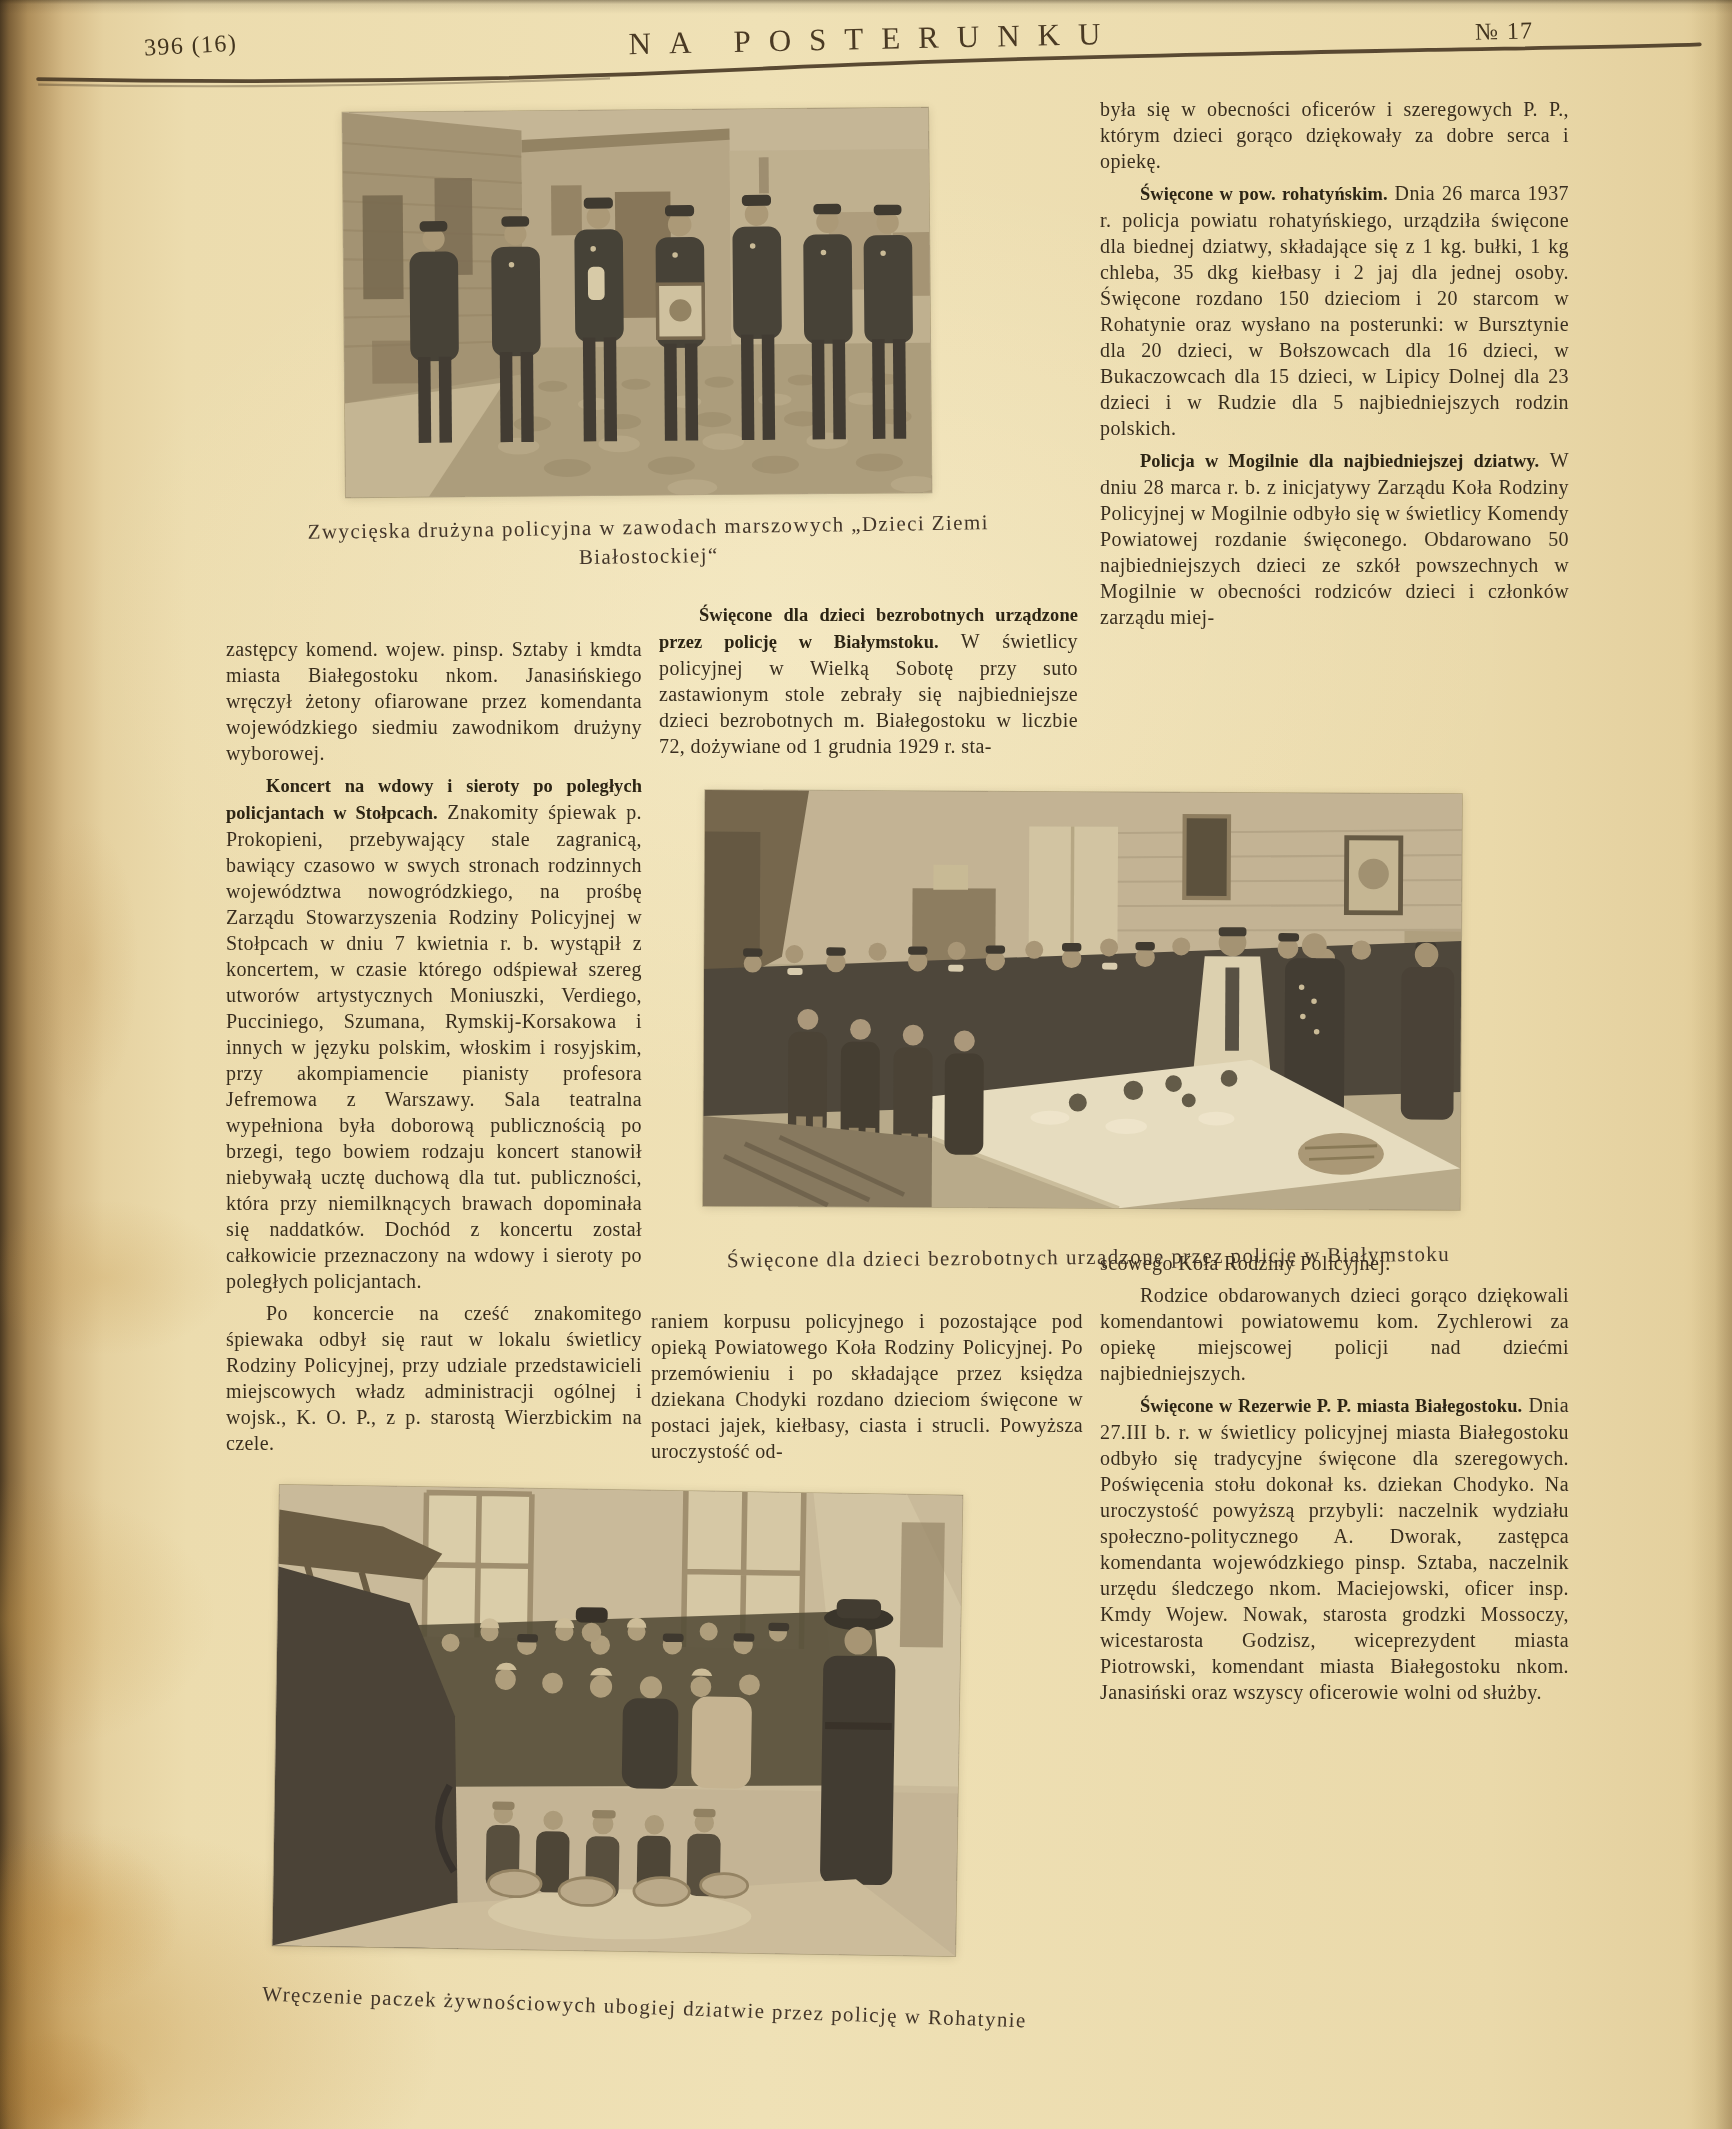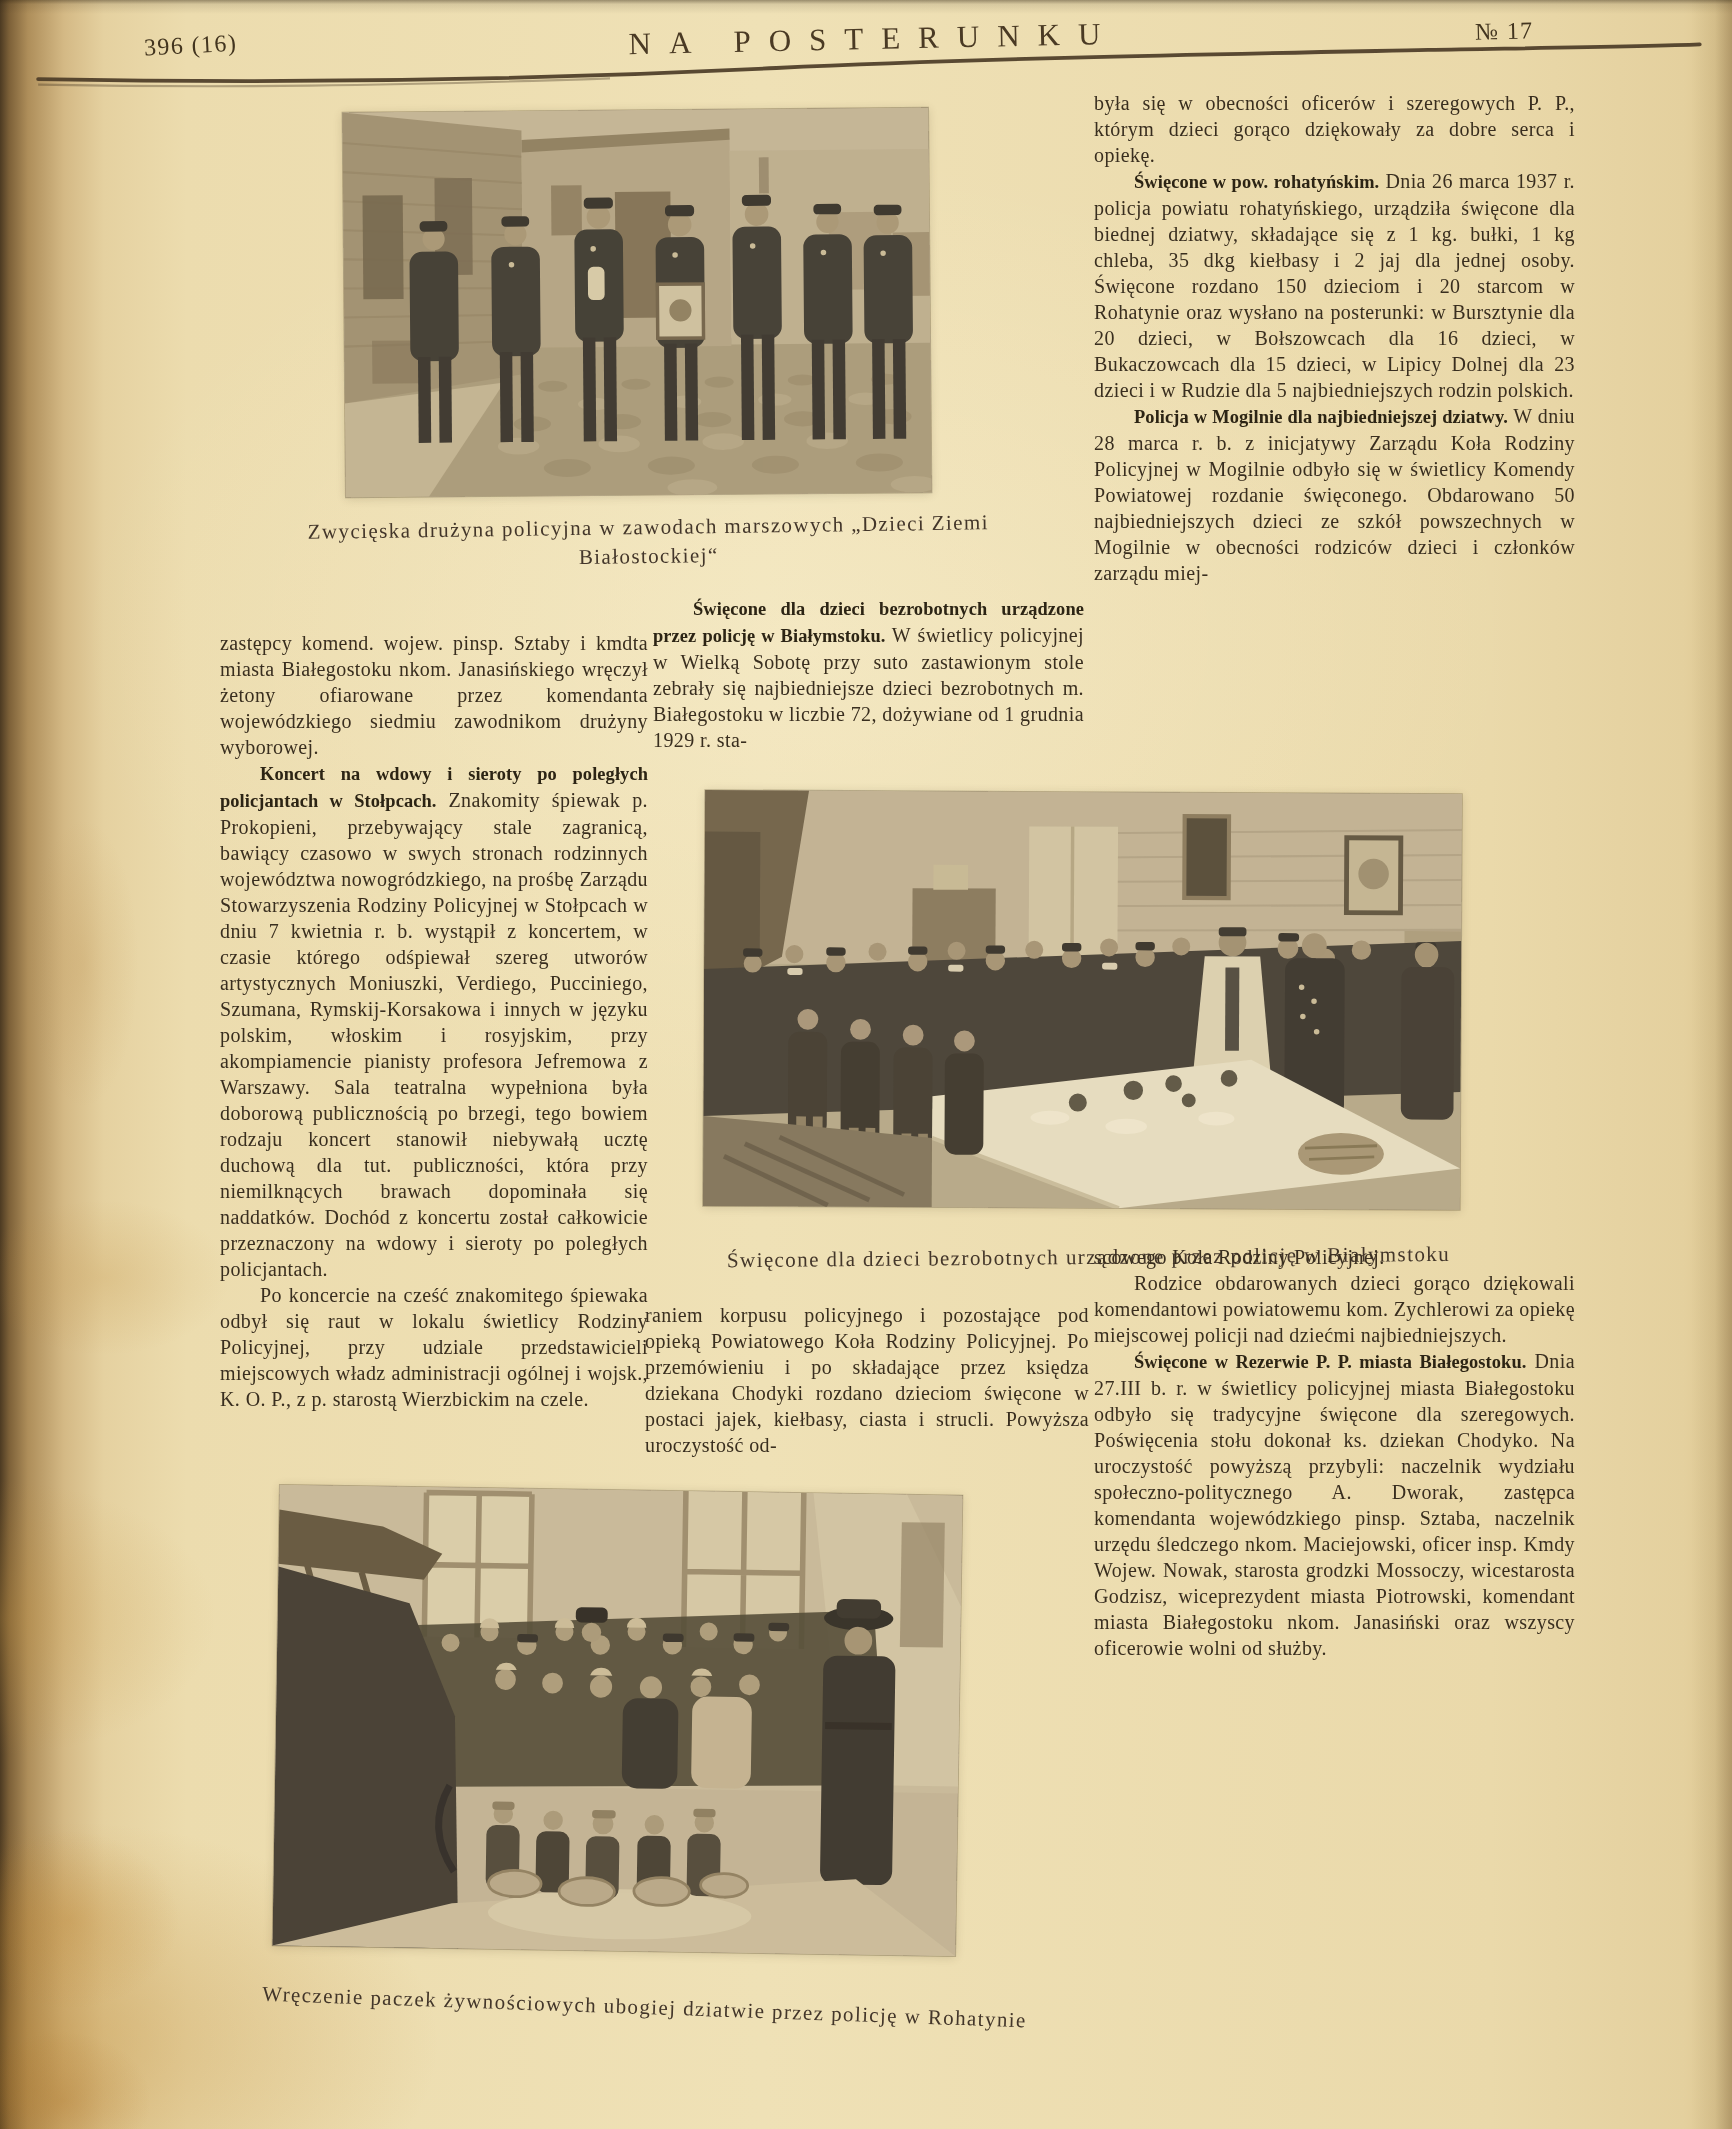--- a/index.html
+++ b/index.html
@@ -36,21 +36,21 @@
     font-size:21px; letter-spacing:1.4px; line-height:29px;
   }
   #caption1 { left:250px; top:513px; width:797px; transform:rotate(-0.8deg); }
   #caption2 { left:645px; top:1243px; width:887px; transform:rotate(-0.5deg); }
   #caption3 { left:149px; top:1993px; width:991px; transform:rotate(2deg); }
   .textcol {
     position:absolute; text-align:justify; color:#392e1f;
     font-size:20px; line-height:26px; letter-spacing:0.4px; overflow:hidden;
     hyphens:none;
   }
-  .textcol p { margin:0; }
+  .textcol p { margin:6px; }
   .textcol p.ind { text-indent:40px; }
   .lead { font-family:Liberation Serif, serif; font-weight:700; font-size:0.92em; color:#2c2414; letter-spacing:0.1px; }
   #right-top    { left:1094px; top:90px;  width:481px; height:699px; }
   #left-col     { left:220px;  top:630px;  width:428px; height:879px; }
   #mid-top      { left:653px;  top:595px;  width:431px; height:183px; }
   #mid-bottom   { left:645px;  top:1302px; width:444px; height:197px; }
   #right-bottom { left:1094px; top:1244px; width:481px; height:818px; }
   .stain { position:absolute; border-radius:50%; pointer-events:none; }
 </style>
 </head>

